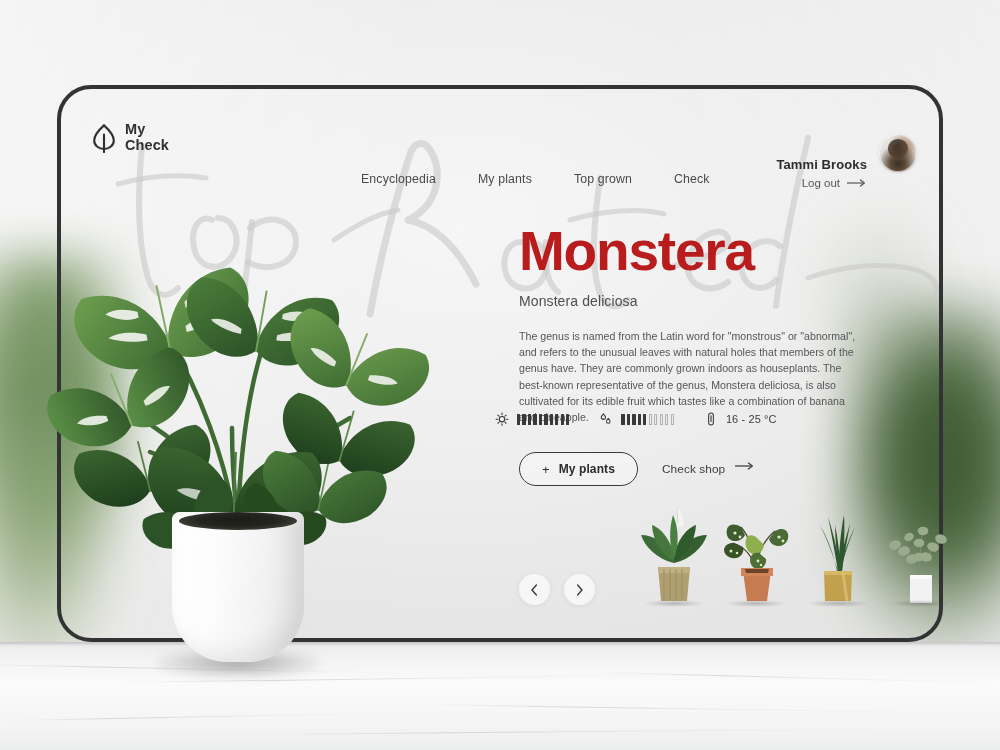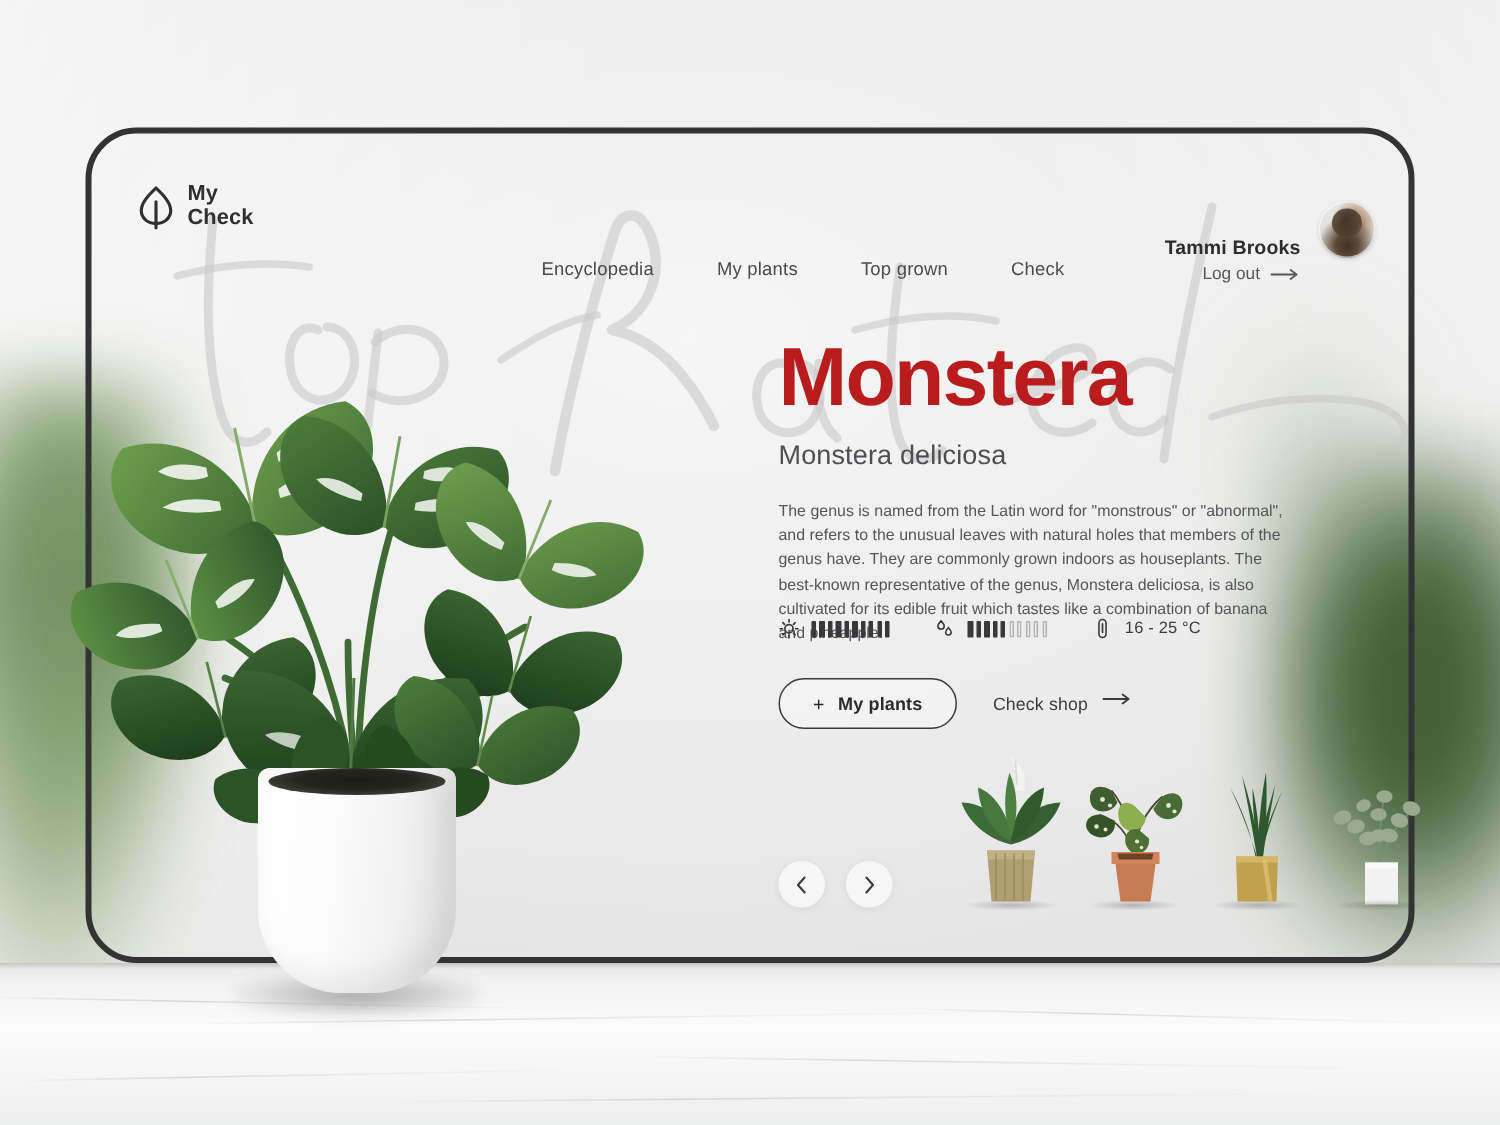--- a/index.html
+++ b/index.html
@@ -174,31 +174,31 @@
     position: absolute;
     left: 458px; top: 135px;
     width: 360px;
   }
   .title {
     font-size: 55px; font-weight: bold; color: #b91c1c;
     letter-spacing: -1.2px; line-height: 1;
   }
   .subtitle {
     margin-top: 14px;
-    font-size: 18px; color: #4e4e52; letter-spacing: .1px;
+    font-size: 14px; color: #4e4e52; letter-spacing: .1px;
   }
   .desc {
     margin-top: 19px;
     font-size: 10.6px; line-height: 1.53; color: #55555a;
     letter-spacing: .02px; width: 338px;
   }
 
   
   .stats {
-    position: absolute; left: 458px; top: 322px;
+    position: absolute; left: 434px; top: 322px;
     display: flex; align-items: center; gap: 30px;
   }
   .stat { display: flex; align-items: center; gap: 8px; }
   .stat-icon { width: 14px; height: 16px; flex: none; }
   .bars { display: flex; gap: 2.4px; align-items: center; }
   .bar { width: 3.1px; height: 11px; border-radius: .5px; }
   .bar.on  { background: #39393c; }
   .bar.off { background: transparent; box-shadow: inset 0 0 0 1px #b2b2b6; }
   .temp-text {
     font-size: 11px; color: #3d3d41; letter-spacing: .1px; white-space: nowrap;

